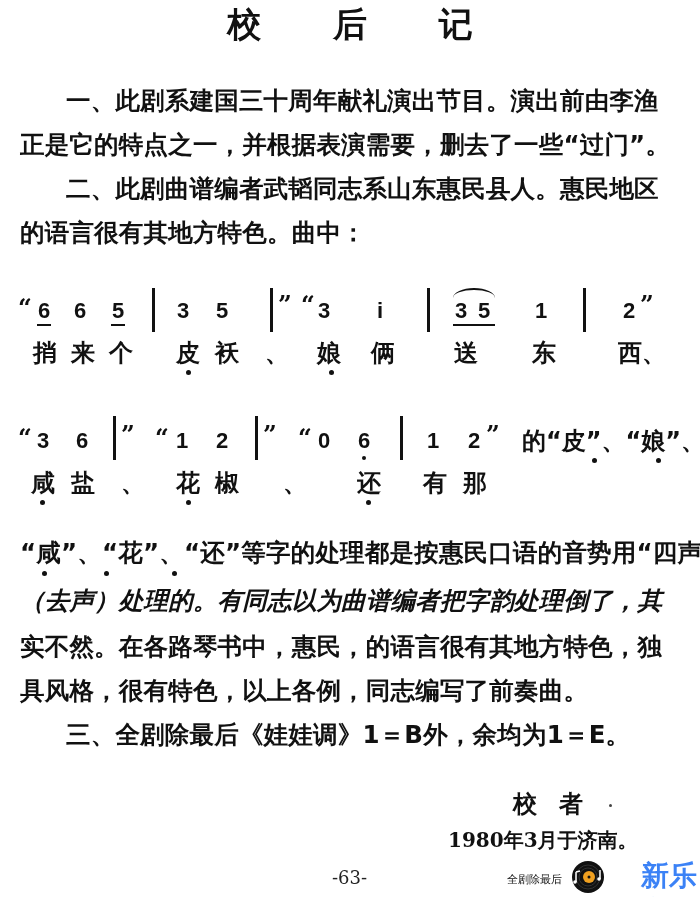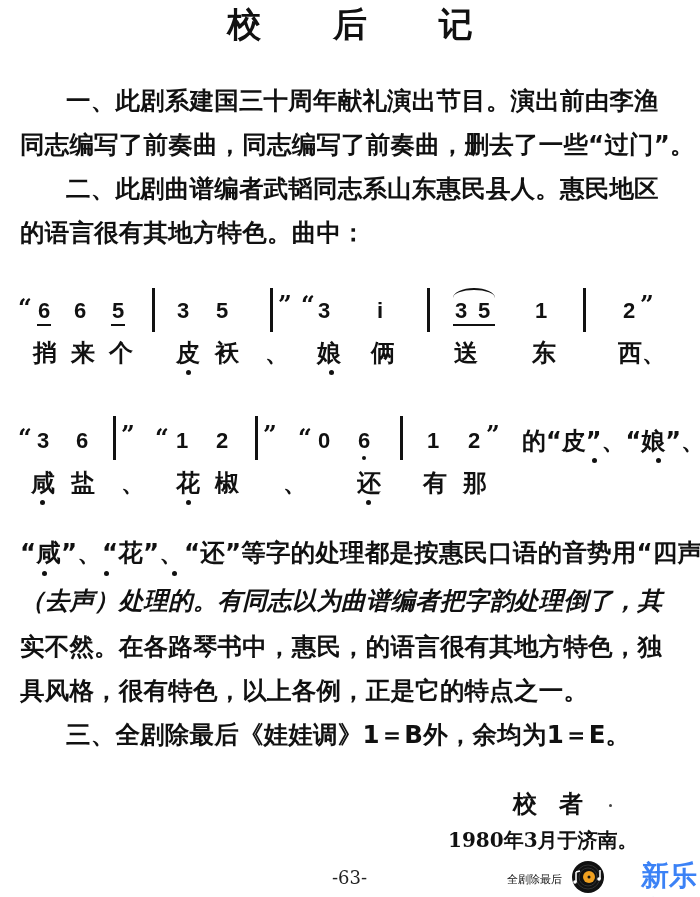--- a/index.html
+++ b/index.html
@@ -40,21 +40,21 @@
   .wm-logo { position: absolute; left: 571px; top: 860px; width: 34px; height: 34px; }
   .wm-brand { position: absolute; left: 641px; top: 858px; font-weight: bold; font-size: 28px;
               line-height: 36px; color: #3b82f6; letter-spacing: 0px; }
 </style>
 </head>
 <body>
 
 <div class="title">校 后 记</div>
 
 <div class="para-line indent" style="top:84px;">一、此剧系建国三十周年献礼演出节目。演出前由李渔</div>
-<div class="para-line" style="top:128px;">同志编写了前奏曲，同志编写了前奏曲，删去了一些“过门”。</div>
+<div class="para-line" style="top:128px;">正是它的特点之一，并根据表演需要，删去了一些“过门”。</div>
 <div class="para-line indent" style="top:172px;">二、此剧曲谱编者武韬同志系山东惠民县人。惠民地区</div>
 <div class="para-line" style="top:216px;">的语言很有其地方特色。曲中：</div>
 
 <div>
   <span class="q" style="left:18px;top:295px;">“</span>
   <span class="num ul" style="left:34px;top:298px;">6</span>
   <span class="num" style="left:70px;top:298px;">6</span>
   <span class="num ul" style="left:108px;top:298px;">5</span>
   <div class="bar" style="left:152px;top:288px;height:44px;"></div>
   <span class="num" style="left:173px;top:298px;">3</span>
@@ -124,21 +124,21 @@
   <span class="lyric" style="left:420px;top:468px;">有</span>
   <span class="lyric" style="left:460px;top:468px;">那</span>
 </div>
 
 <div class="para-line" style="top:536px;">“咸”、“花”、“还”等字的处理都是按惠民口语的音势用“四声”</div>
 <div class="dot" style="left:42px;top:571px;"></div>
 <div class="dot" style="left:104px;top:571px;"></div>
 <div class="dot" style="left:172px;top:571px;"></div>
 <div class="para-line" style="top:584px;font-style:italic;">（去声）处理的。有同志以为曲谱编者把字韵处理倒了，其</div>
 <div class="para-line" style="top:630px;">实不然。在各路琴书中，惠民，的语言很有其地方特色，独</div>
-<div class="para-line" style="top:674px;">具风格，很有特色，以上各例，正是它的特点之一。</div>
+<div class="para-line" style="top:674px;">具风格，很有特色，以上各例，同志编写了前奏曲。</div>
 <div class="para-line indent" style="top:718px;">三、全剧除最后《娃娃调》1＝B外，余均为1＝E。</div>
 
 <div class="sig1">校者</div>
 <div class="sigdot"></div>
 <div class="sig2">1980年3月于济南。</div>
 
 <div class="pagenum">-63-</div>
 <div class="wm-small">全剧除最后</div>
 <svg class="wm-logo" viewBox="0 0 34 34">
   <circle cx="17" cy="17" r="16" fill="#111"></circle>

